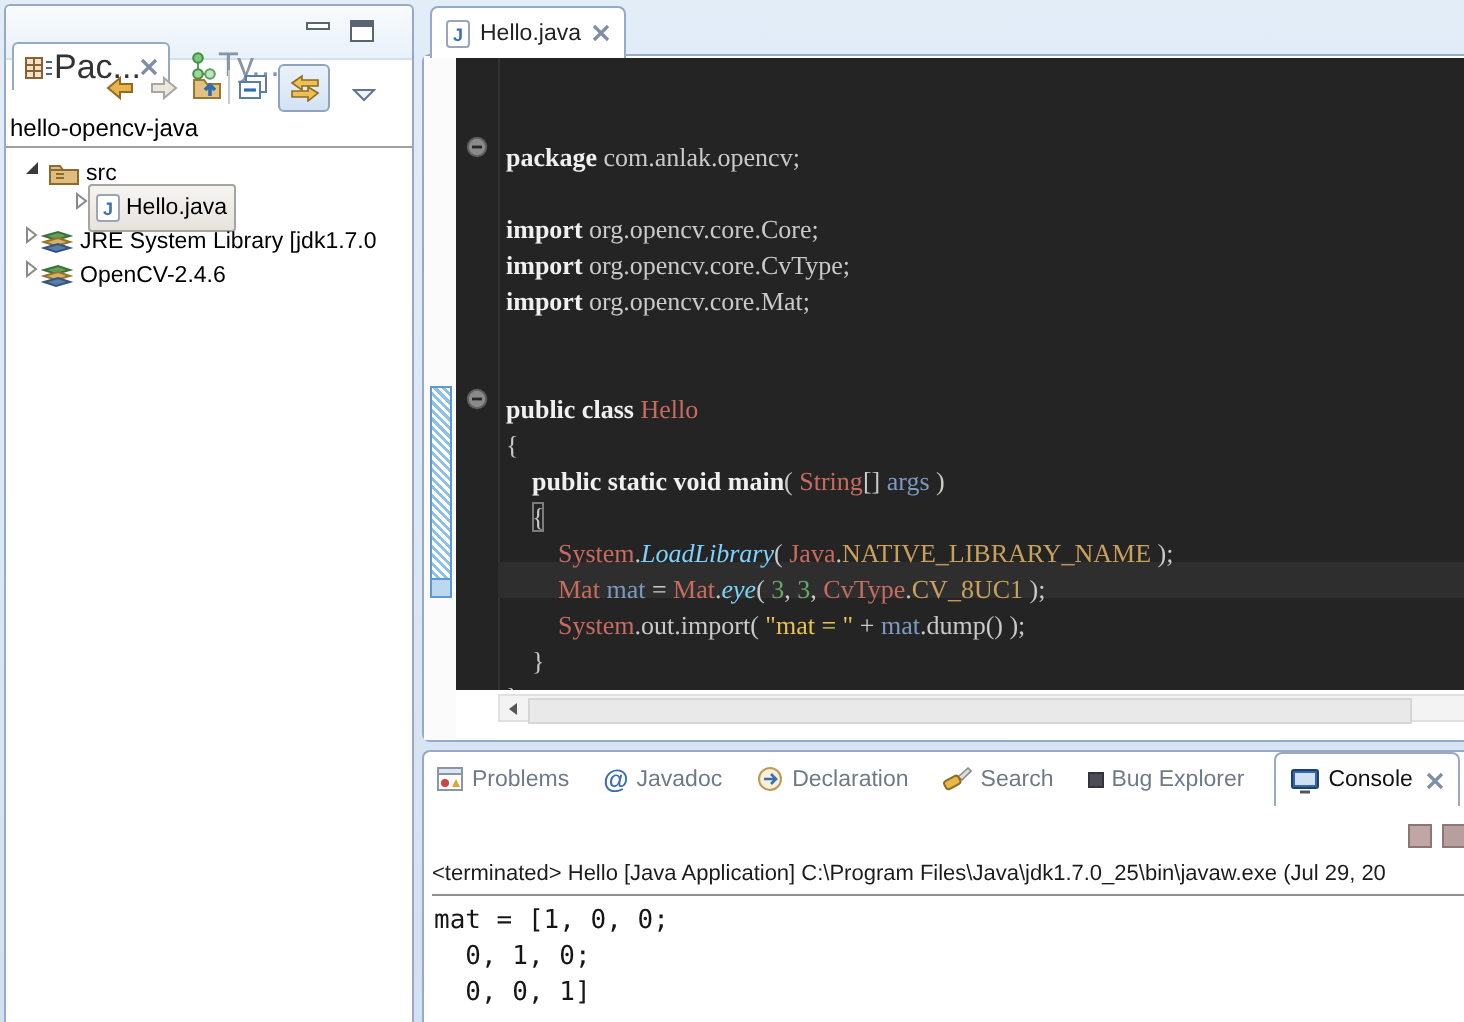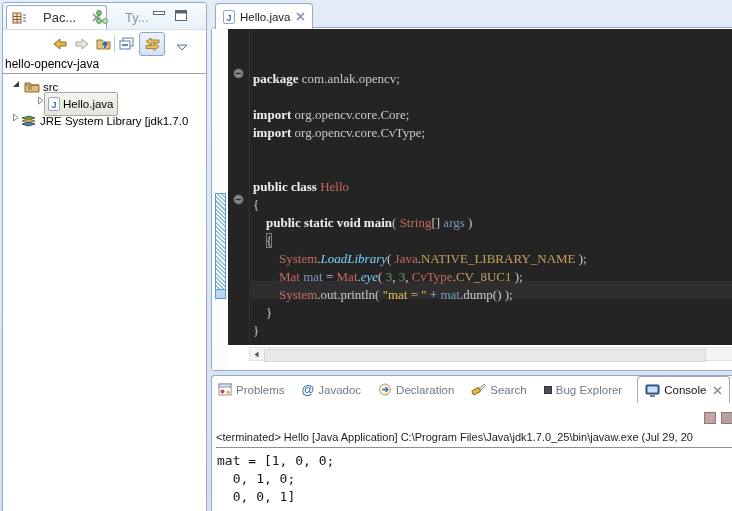--- a/index.html
+++ b/index.html
@@ -7,21 +7,21 @@
     width:732px;height:511px;position:relative;overflow:hidden;
     background:linear-gradient(#e3edf8,#d2e1f1);
     font-family:"Liberation Sans",sans-serif;
     -webkit-font-smoothing:antialiased;
   }
   .panel{position:absolute;background:#fff;border:1px solid #96aac8;}
   
   #left-panel{left:2px;top:2px;width:203px;height:509px;border-radius:3px 3px 0 0;}
   #left-tabbar{position:absolute;left:0;top:0;right:0;height:26px;
     background:linear-gradient(#f8fbfe,#e9f1f9);border-bottom:1px solid #d5e0ee;border-radius:3px 3px 0 0;}
-  .vtab{position:absolute;display:flex;align-items:center;gap:16px;font-size:13px;color:#333;}
+  .vtab{position:absolute;display:flex;align-items:center;gap:0;font-size:17px;color:#333;margin-top:16px;}
   #ptab{left:3px;top:2px;height:23px;padding:0 5px;background:#fff;border:1px solid #96aac8;border-bottom:none;border-radius:3px 3px 0 0;}
   #ttab{left:92px;top:4px;height:20px;color:#8694a8;}
   .winbtn{position:absolute;top:7px;width:12px;height:11px;cursor:default;}
   #btn-min{right:41px;} #btn-max{right:19px;}
   #left-toolbar{position:absolute;left:0;top:27px;right:0;height:26px;}
   .tbico{position:absolute;top:6px;width:17px;height:15px;}
   #tb-sep{position:absolute;left:111px;top:5px;width:1px;height:17px;background:#c9c9c9;}
   #tb-linkbox{position:absolute;left:136px;top:2px;width:24px;height:22px;border:1px solid #8fa3c1;border-radius:3px;
     background:linear-gradient(#eaf2fb,#d3e3f5);display:flex;align-items:center;justify-content:center;}
   #project-row{position:absolute;left:0;top:54px;right:0;height:16px;font-size:12px;color:#000;padding-left:2px;}
@@ -203,20 +203,37 @@
           <span class="ico">
             <svg width="17" height="13">
               <path d="M2 4L9 2L15 4L8 6Z" fill="#62a05a" stroke="#3c7036"></path>
               <path d="M2 7L9 5L15 7L8 9Z" fill="#d8b06a" stroke="#96732c"></path>
               <path d="M2 10L9 8L15 10L8 12Z" fill="#5a7ca8" stroke="#33567e"></path>
             </svg>
           </span>
           <span class="tr-label">JRE System Library [jdk1.7.0</span>
         </span>
       </div>
+      <div class="tree-row">
+        <span class="tr-arrow ico" style="left: 8px;">
+          <svg width="9" height="9">
+            <path d="M2.5 1L7 4.5L2.5 8Z" fill="#fff" stroke="#8a8a8a"></path>
+          </svg>
+        </span>
+        <span class="tr-inner" style="left: 14px;">
+          <span class="ico">
+            <svg width="17" height="13">
+              <path d="M2 4L9 2L15 4L8 6Z" fill="#62a05a" stroke="#3c7036"></path>
+              <path d="M2 7L9 5L15 7L8 9Z" fill="#d8b06a" stroke="#96732c"></path>
+              <path d="M2 10L9 8L15 10L8 12Z" fill="#5a7ca8" stroke="#33567e"></path>
+            </svg>
+          </span>
+          <span class="tr-label">OpenCV-2.4.6</span>
+        </span>
+      </div>
     </div>
 </div>
 
 <div id="editor-tab">
   <span class="ico">
       <svg width="12" height="14">
         <rect x="0.5" y="0.5" width="11" height="13" rx="1.5" fill="#fff" stroke="#9aa6b8"></rect>
         <text x="6" y="10.5" font-size="9" font-weight="bold" fill="#3a6fb5" text-anchor="middle" font-family="Liberation Sans">J</text>
       </svg>
     </span>
@@ -246,29 +263,30 @@
             <path d="M3 5.5H8" stroke="#262626" stroke-width="1.4"></path>
           </svg>
         </span>
       </div>
     <div id="current-line" style="top: 252px;"></div>
     <div id="code-lines">
         <div class="code-line"><span class="tk-kw">package</span><span class="tk-pl"> com.anlak.opencv;</span></div>
         <div class="code-line"></div>
         <div class="code-line"><span class="tk-kw">import</span><span class="tk-pl"> org.opencv.core.Core;</span></div>
         <div class="code-line"><span class="tk-kw">import</span><span class="tk-pl"> org.opencv.core.CvType;</span></div>
+        <div class="code-line"><span class="tk-kw">import</span><span class="tk-pl"> org.opencv.core.Mat;</span></div>
         <div class="code-line"></div>
         <div class="code-line"></div>
         <div class="code-line"><span class="tk-kw">public class </span><span class="tk-cl">Hello</span></div>
         <div class="code-line"><span class="tk-pl">{</span></div>
         <div class="code-line"><span class="tk-pl">    </span><span class="tk-kw">public static void main</span><span class="tk-pl">( </span><span class="tk-cl">String</span><span class="tk-pl">[] </span><span class="tk-va">args</span><span class="tk-pl"> )</span></div>
         <div class="code-line"><span class="tk-pl">    </span><span class="tk-br">{</span></div>
         <div class="code-line"><span class="tk-pl">        </span><span class="tk-cl">System</span><span class="tk-pl">.</span><span class="tk-it">LoadLibrary</span><span class="tk-pl">( </span><span class="tk-cl">Java</span><span class="tk-pl">.</span><span class="tk-co">NATIVE_LIBRARY_NAME</span><span class="tk-pl"> );</span></div>
         <div class="code-line"><span class="tk-pl">        </span><span class="tk-cl">Mat</span><span class="tk-pl"> </span><span class="tk-va">mat</span><span class="tk-pl"> = </span><span class="tk-cl">Mat</span><span class="tk-pl">.</span><span class="tk-it">eye</span><span class="tk-pl">( </span><span class="tk-nu">3</span><span class="tk-pl">, </span><span class="tk-nu">3</span><span class="tk-pl">, </span><span class="tk-cl">CvType</span><span class="tk-pl">.</span><span class="tk-co">CV_8UC1</span><span class="tk-pl"> );</span></div>
-        <div class="code-line"><span class="tk-pl">        </span><span class="tk-cl">System</span><span class="tk-pl">.out.println( </span><span class="tk-st">"mat = "</span><span class="tk-pl"> + </span><span class="tk-va">mat</span><span class="tk-pl">.dump() );</span></div>
+        <div class="code-line"><span class="tk-pl">        </span><span class="tk-cl">System</span><span class="tk-pl">.out.import( </span><span class="tk-st">"mat = "</span><span class="tk-pl"> + </span><span class="tk-va">mat</span><span class="tk-pl">.dump() );</span></div>
         <div class="code-line"><span class="tk-pl">    }</span></div>
         <div class="code-line"><span class="tk-pl">}</span></div>
       </div>
   </div>
   <div id="hscroll">
     <span id="hscroll-arrow" class="ico">
         <svg width="9" height="9">
           <path d="M6.5 1.5L2.5 4.5L6.5 7.5Z" fill="#555"></path>
         </svg>
       </span>

